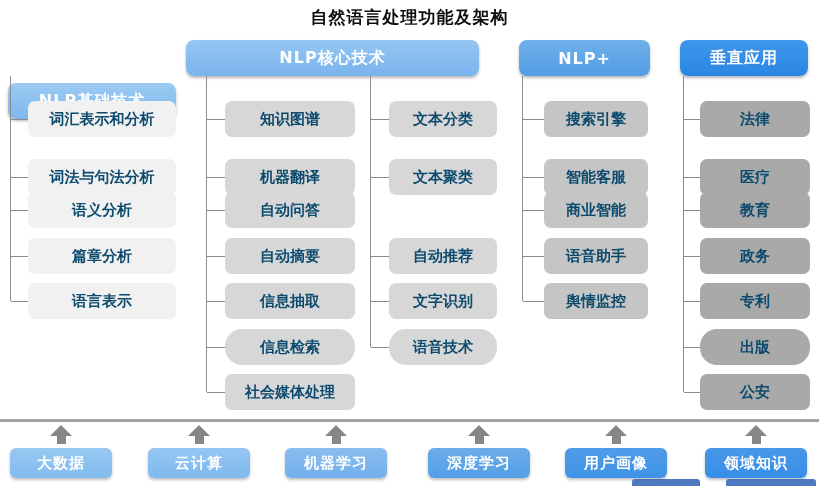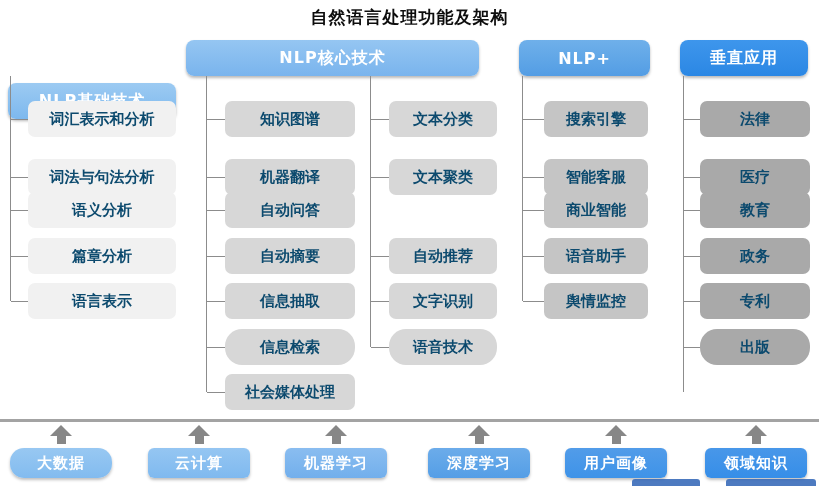--- a/index.html
+++ b/index.html
@@ -67,21 +67,21 @@
     content:""; position:absolute; left:-4.5px; top:11px;
     width:9px; height:8px; background:#878787;
   }
   .foot {
     position:absolute; top:448px; height:30px; width:102px;
     border-radius:6px; color:#ffffff; font-size:15px; font-weight:600;
     display:flex; align-items:center; justify-content:center;
     box-shadow:0 2px 3px rgba(0,0,0,0.25);
     letter-spacing:1px;
   }
-  .f1 { left:10px;  background:linear-gradient(#98c8f2,#82bbef);border-radius:14px; }
+  .f1 { left:10px;  background:linear-gradient(#98c8f2,#82bbef); }
   .f2 { left:148px; background:linear-gradient(#95c6f2,#7fb9ef); }
   .f3 { left:285px; background:linear-gradient(#8abdf0,#72afec); }
   .f4 { left:428px; background:linear-gradient(#6cacea,#549ee6); }
   .f5 { left:565px; background:linear-gradient(#529ce9,#3e93e8); }
   .f6 { left:705px; background:linear-gradient(#4897e9,#368ee8); }
   
   .wm {
     position:absolute; bottom:0; height:7px; background:#2e63b5;
     border-radius:3px 3px 0 0; opacity:0.85;
   }
@@ -128,20 +128,21 @@
   <div class="box c3 r5">舆情监控</div>
 
   <div class="header h4">垂直应用</div>
   <div class="vline" style="left:683px; top:76px; height:316px;"></div>
   <div class="box c4 r1">法律</div>
   <div class="box c4 r2">医疗</div>
   <div class="box c4 r3">教育</div>
   <div class="box c4 r4">政务</div>
   <div class="box c4 r5">专利</div>
   <div class="box c4 r6">出版</div>
+  <div class="box c4 r7">公安</div>
 
   <div class="separator"></div>
 
   <div class="up-arrow" style="left:50px;"></div>
   <div class="up-arrow" style="left:188px;"></div>
   <div class="up-arrow" style="left:325px;"></div>
   <div class="up-arrow" style="left:468px;"></div>
   <div class="up-arrow" style="left:605px;"></div>
   <div class="up-arrow" style="left:745px;"></div>
 

